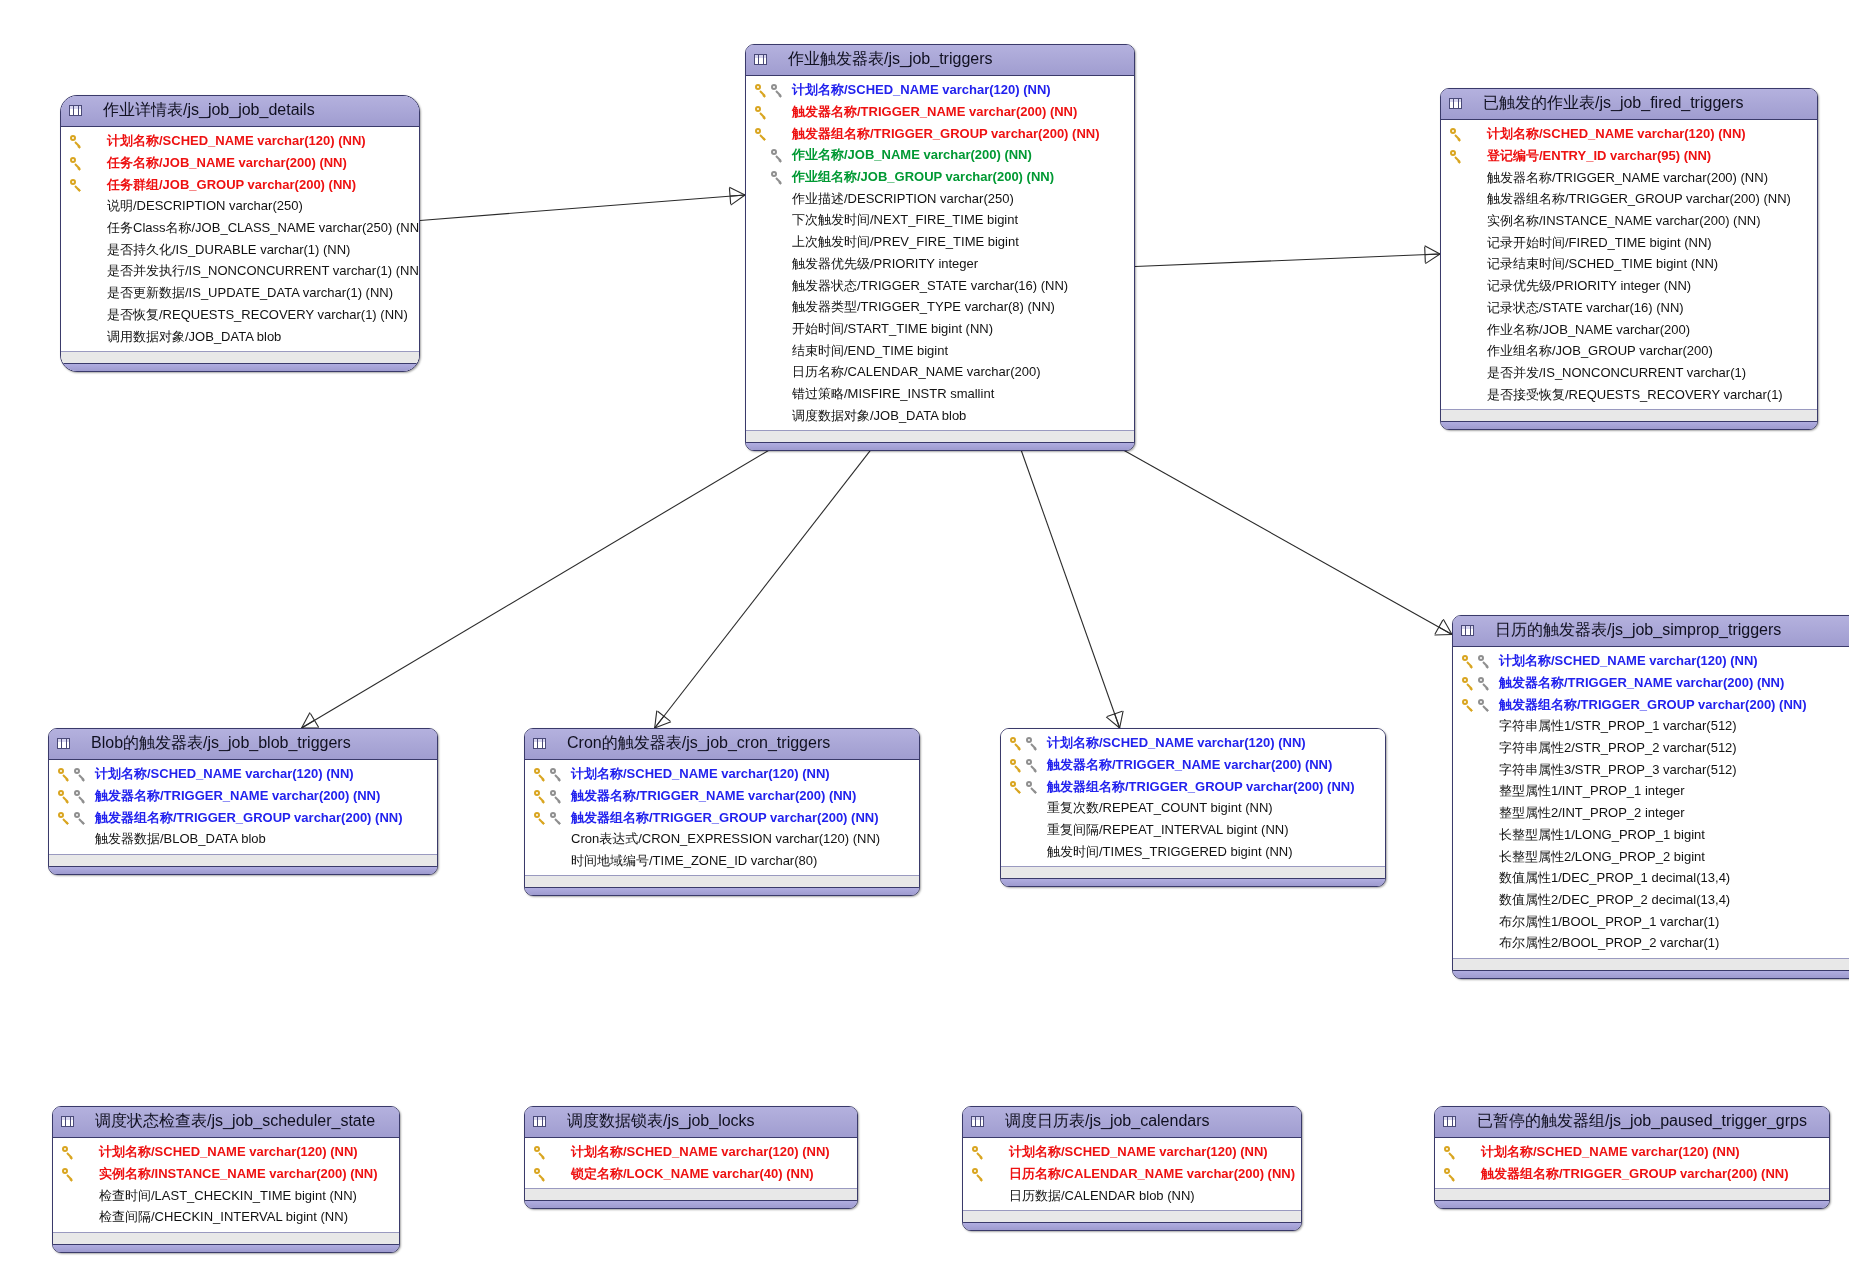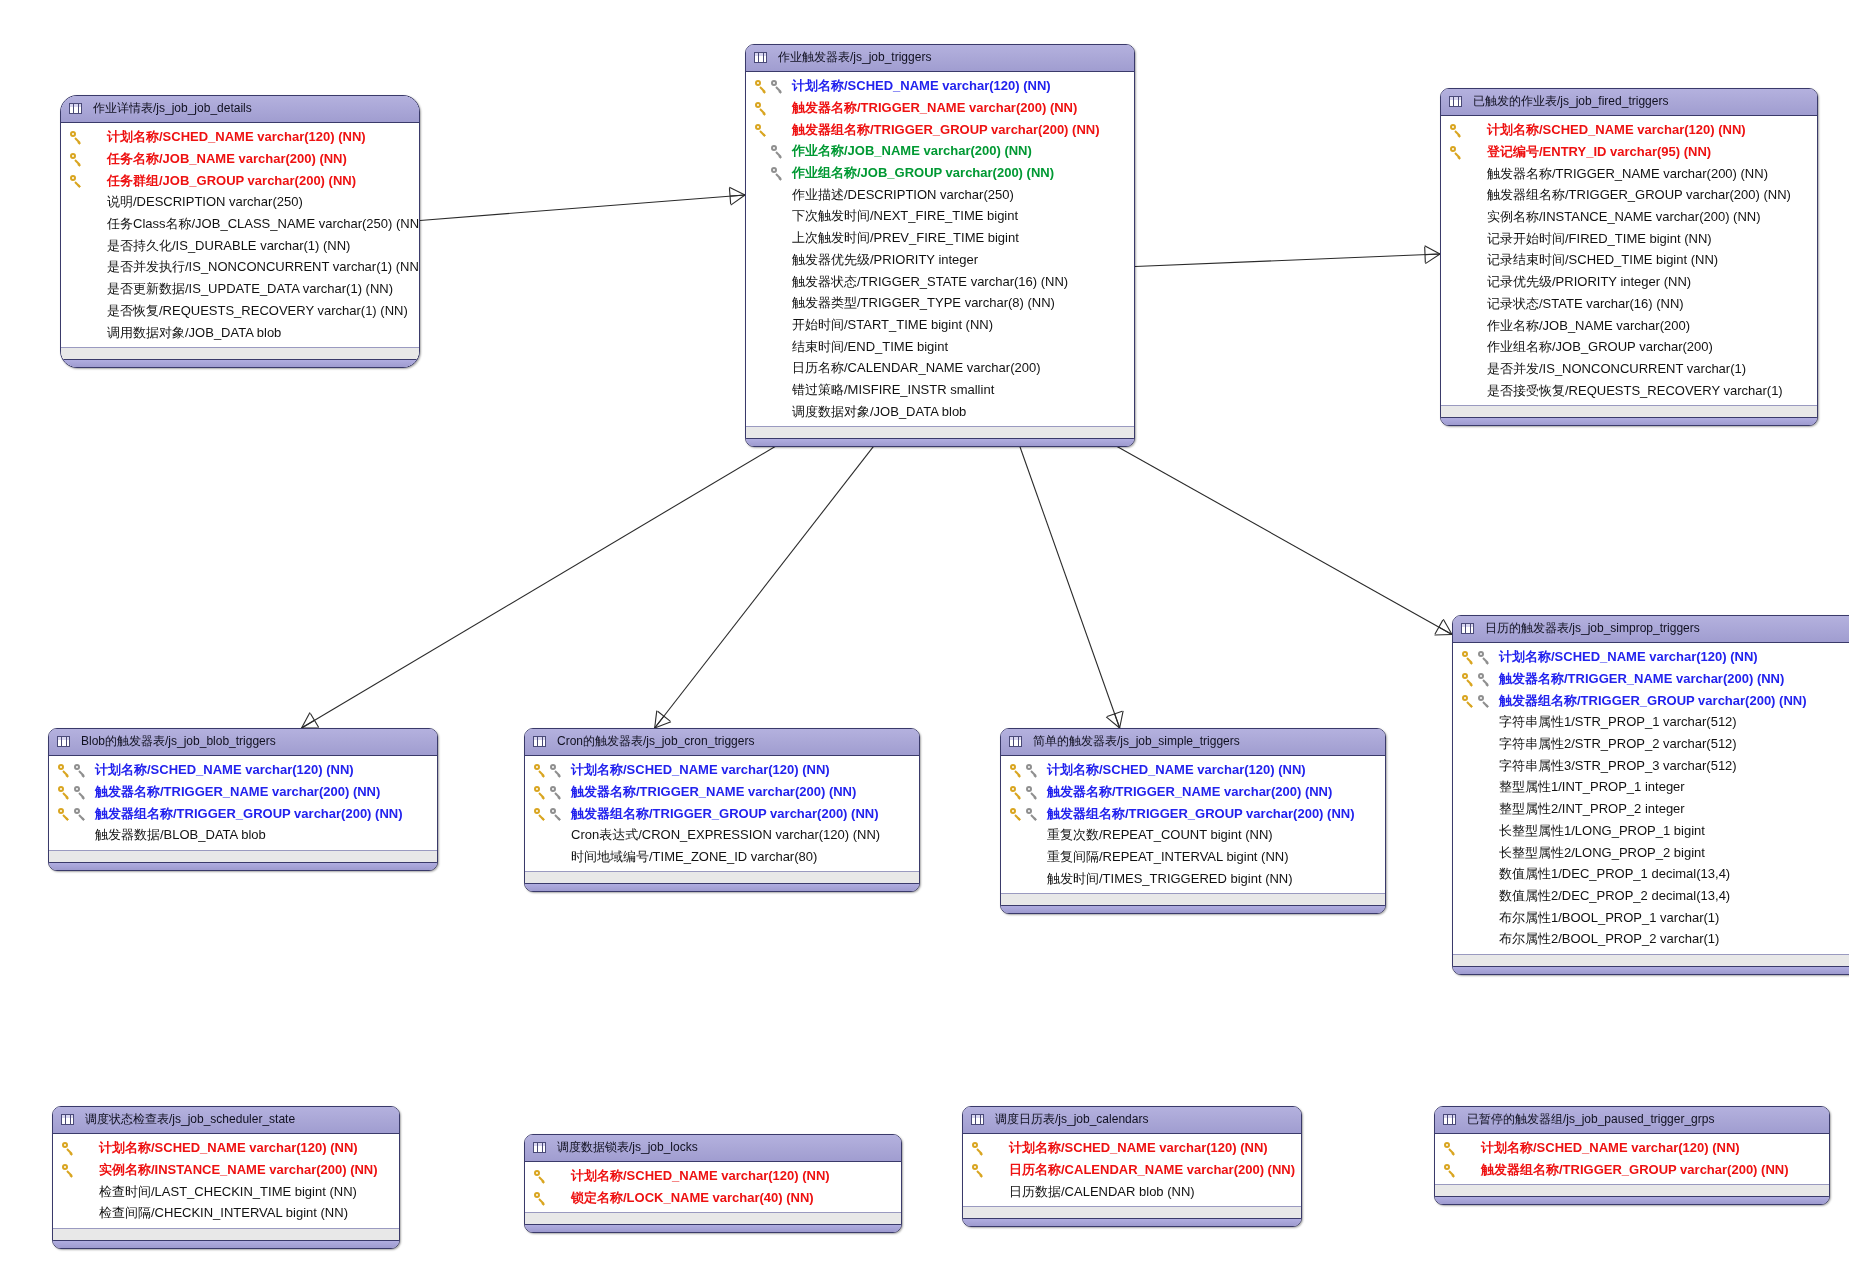--- a/index.html
+++ b/index.html
@@ -20,22 +20,22 @@
     background:#ffffff;
     box-shadow:1px 1px 2px rgba(0,0,0,.35);
     overflow:hidden;
     box-sizing:border-box;
   }
   .ent-title{
     background:#a9a6d6;
     background-image:linear-gradient(#b4b1de,#a09dd0);
     border-bottom:1px solid #3a3a6a;
     padding:4px 8px 5px 8px;
-    display:flex;align-items:center;gap:11px;
-    font-size:12px;color:#101020;
+    display:flex;align-items:center;gap:21px;
+    font-size:16px;color:#101020;
     white-space:nowrap;
   }
   .tbl-icon{
     width:13px;height:11px;flex:0 0 auto;
     border:1px solid #4a4a78;
     background:
       linear-gradient(#d8d6f0,#d8d6f0) 0 0/100% 3px no-repeat,
       #ffffff;
     position:relative;
     box-sizing:border-box;
@@ -735,24 +735,20 @@
             <span class="key blank"></span>
             <span class="key blank"></span>
           </span>
           <span class="attr-text c-black">时间地域编号/TIME_ZONE_ID varchar(80)</span>
         </div>
       </div>
       <div class="ent-foot"></div>
       <div class="ent-foot2"></div>
     </div>
     <div class="entity" style="left: 1000px; top: 728px; width: 386px;">
-      <div class="ent-title">
-        <span class="tbl-icon"></span>
-        <span>简单的触发器表/js_job_simple_triggers</span>
-      </div>
       <div class="ent-body">
         <div class="attr">
           <span class="keys">
             <span class="key gold">
               <i></i>
               <b></b>
               <u></u>
             </span>
             <span class="key gray">
               <i></i>
@@ -856,21 +852,21 @@
           <span class="keys">
             <span class="key blank"></span>
             <span class="key blank"></span>
           </span>
           <span class="attr-text c-black">检查间隔/CHECKIN_INTERVAL bigint (NN)</span>
         </div>
       </div>
       <div class="ent-foot"></div>
       <div class="ent-foot2"></div>
     </div>
-    <div class="entity" style="left: 524px; top: 1106px; width: 378px; margin-top: 28px;">
+    <div class="entity" style="left: 524px; top: 1106px; width: 334px;">
       <div class="ent-title">
         <span class="tbl-icon"></span>
         <span>调度数据锁表/js_job_locks</span>
       </div>
       <div class="ent-body">
         <div class="attr">
           <span class="keys">
             <span class="key gold">
               <i></i>
               <b></b>

